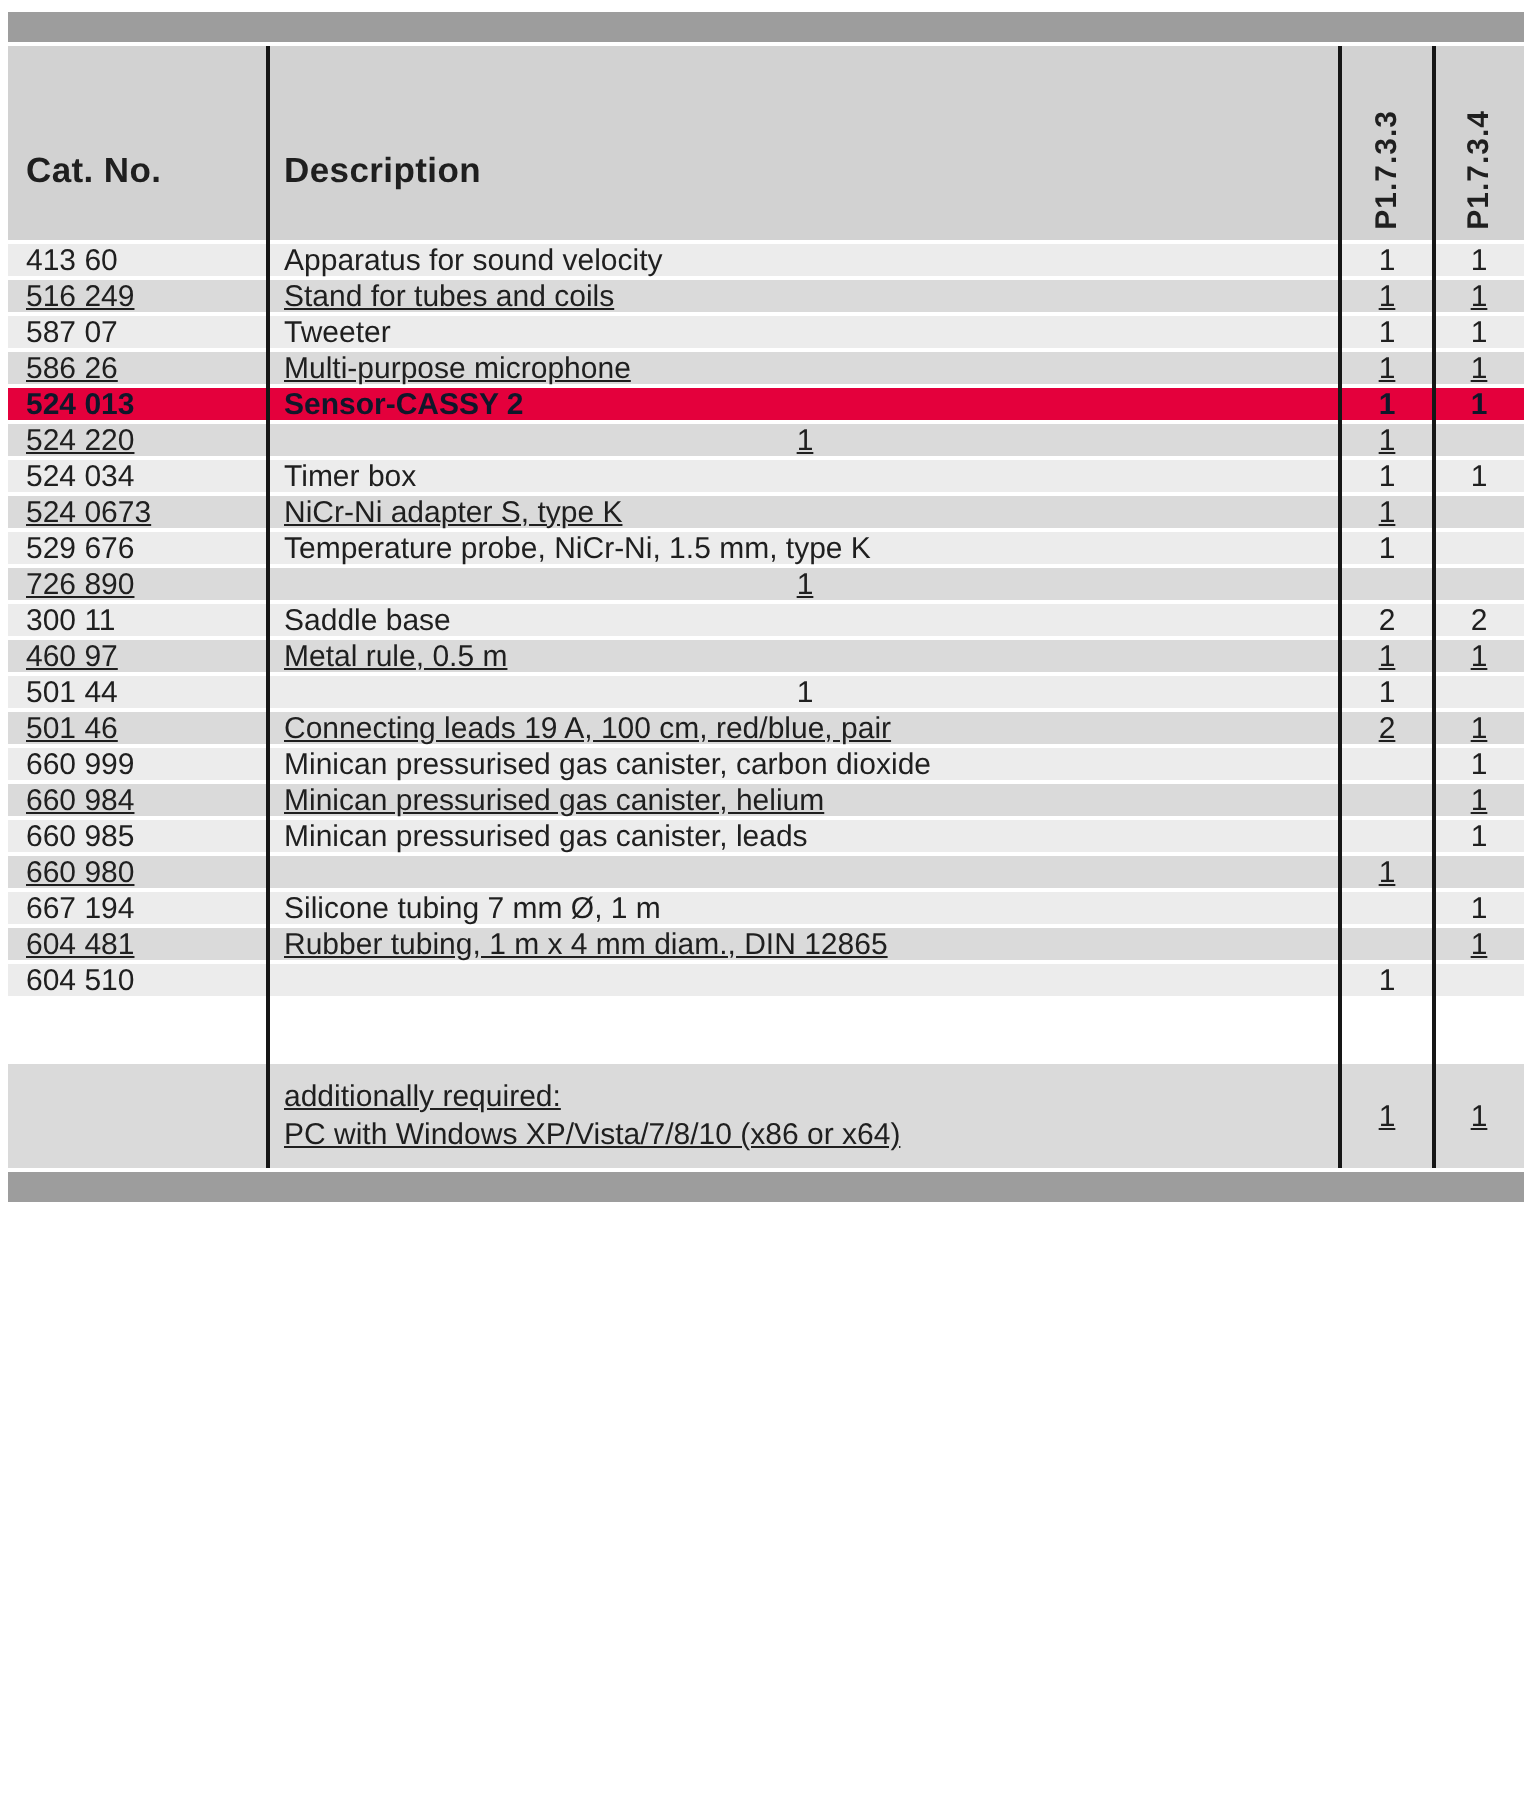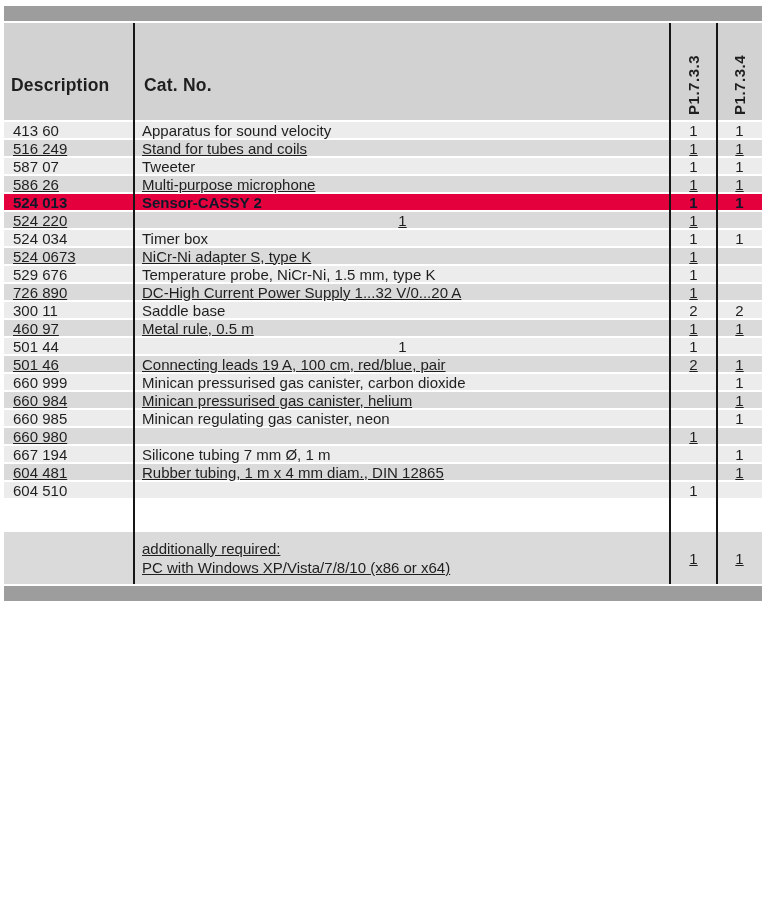--- a/index.html
+++ b/index.html
@@ -47,22 +47,22 @@
 </style>
 </head>
 <body>
 
 <div class="page">
   <div class="bar top"></div>
 
   <div class="tablewrap">
 
     <div class="row header">
+      <div class="cell cat">Cat. No.</div>
       <div class="cell desc">Description</div>
-      <div class="cell cat">Cat. No.</div>
       <div class="cell qty">
           <span class="vert">P1.7.3.3</span>
         </div>
       <div class="cell qty">
           <span class="vert">P1.7.3.4</span>
         </div>
     </div>
 
     <div class="row">
       <div class="cell cat">413 60</div>
@@ -121,21 +121,20 @@
 
     <div class="row">
       <div class="cell cat">529 676</div>
       <div class="cell desc">Temperature probe, NiCr-Ni, 1.5 mm, type K</div>
       <div class="cell qty">1</div>
       <div class="cell qty"></div>
     </div>
 
     <div class="row dark">
       <div class="cell cat">726 890</div>
-      <div class="cell desc">DC-High Current Power Supply 1...32 V/0...20 A</div>
       <div class="cell qty">1</div>
       <div class="cell qty"></div>
     </div>
 
     <div class="row">
       <div class="cell cat">300 11</div>
       <div class="cell desc">Saddle base</div>
       <div class="cell qty">2</div>
       <div class="cell qty">2</div>
     </div>
@@ -169,21 +168,21 @@
 
     <div class="row dark">
       <div class="cell cat">660 984</div>
       <div class="cell desc">Minican pressurised gas canister, helium</div>
       <div class="cell qty"></div>
       <div class="cell qty">1</div>
     </div>
 
     <div class="row">
       <div class="cell cat">660 985</div>
-      <div class="cell desc">Minican regulating gas canister, neon</div>
+      <div class="cell desc">Minican pressurised gas canister, leads</div>
       <div class="cell qty"></div>
       <div class="cell qty">1</div>
     </div>
 
     <div class="row dark">
       <div class="cell cat">660 980</div>
       <div class="cell qty"></div>
       <div class="cell qty">1</div>
     </div>
 

